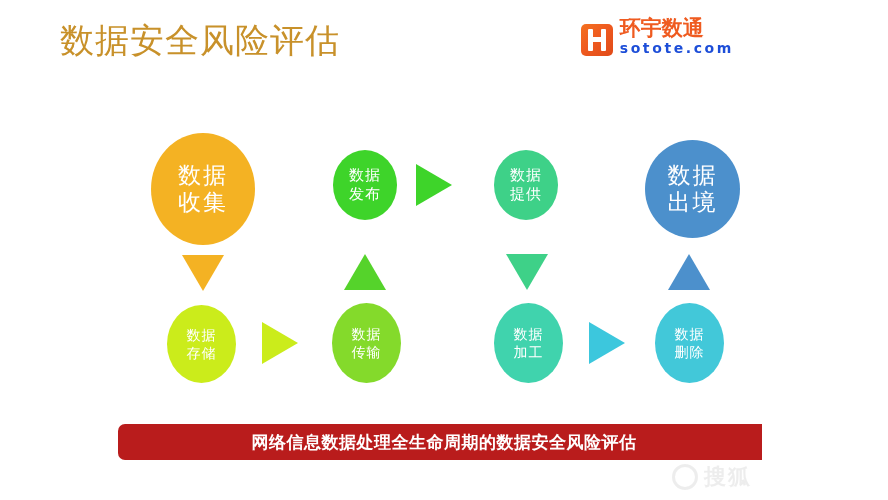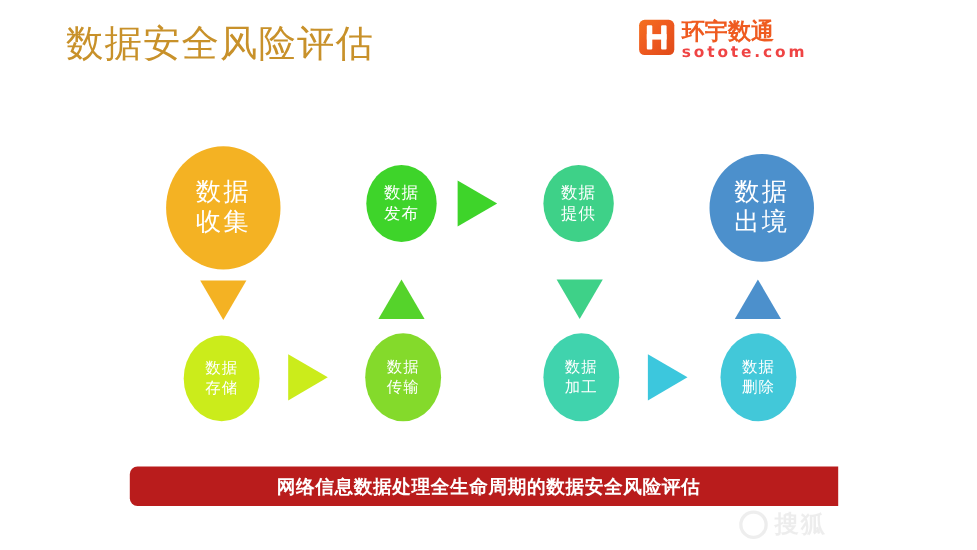--- a/index.html
+++ b/index.html
@@ -30,21 +30,21 @@
     color: #c8912a;
     font-weight: 400;
     white-space: nowrap;
   }
 
   #brand-logo {
     position: absolute;
     right: 28px;
     top: 18px;
     display: flex;
-    align-items: flex-start;
+    align-items: flex-end;
     gap: 7px;
   }
   #brand-mark {
     width: 32px;
     height: 32px;
     border-radius: 5px;
     background: linear-gradient(135deg, #f4711f 0%, #ef5b20 45%, #e04a18 100%);
     position: relative;
     flex: 0 0 auto;
   }
@@ -79,21 +79,21 @@
     font-weight: bold;
     color: #ef5b20;
     letter-spacing: 0px;
     white-space: nowrap;
   }
   #brand-domain {
     margin-top: 2px;
     font-size: 14px;
     line-height: 15px;
     font-weight: bold;
-    color: #ef4444;
+    color: #1d4ed8;
     letter-spacing: 2.6px;
     white-space: nowrap;
   }
 
   
   .node {
     position: absolute;
     border-radius: 50%;
     display: flex;
     flex-direction: column;

